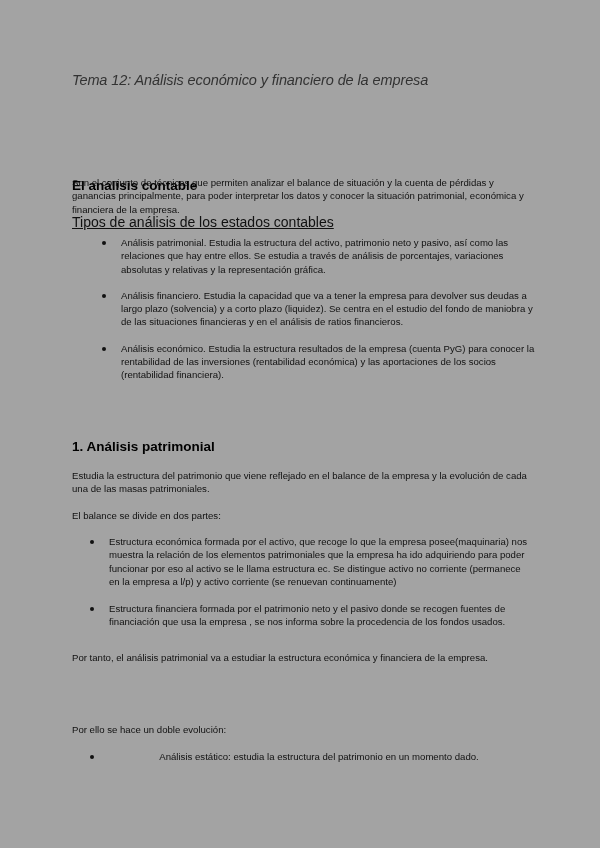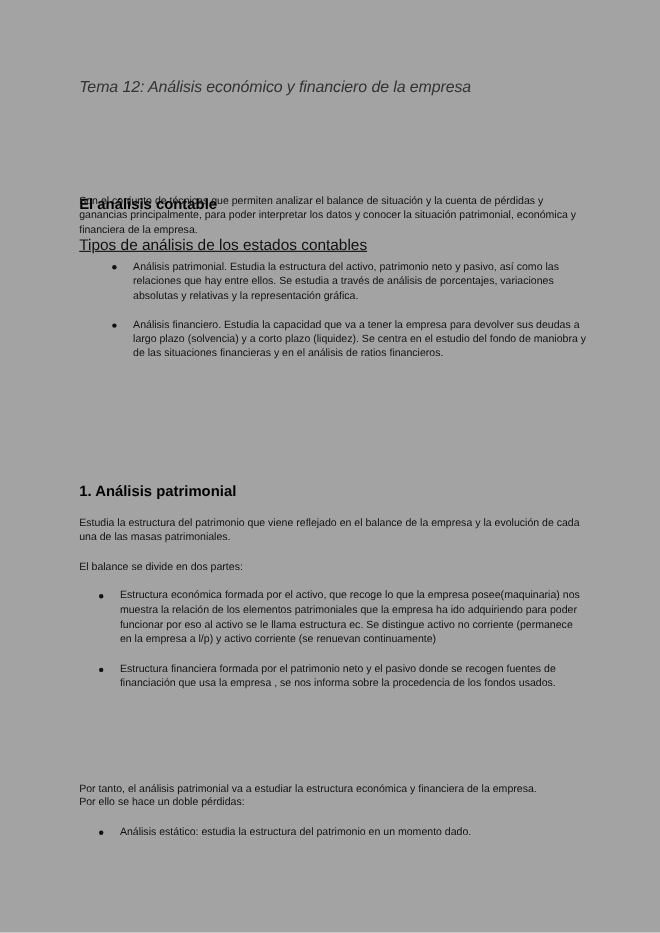--- a/index.html
+++ b/index.html
@@ -23,34 +23,35 @@
 
   <div class="h1" style="top:142px;margin-top:36px;">El análisis contable</div>
 
   <div class="para" style="top:176px;">Son el conjunto de técnicas que permiten analizar el balance de situación y la cuenta de pérdidas y ganancias principalmente, para poder interpretar los datos y conocer la situación patrimonial, económica y financiera de la empresa.</div>
 
   <div class="sub" style="top:214px;">Tipos de análisis de los estados contables</div>
 
   <ul class="bl" style="top:236px;margin-left:12px;">
     <li style="margin-bottom:13px;"><span class="dot"></span><span>Análisis patrimonial. Estudia la estructura del activo, patrimonio neto y pasivo, así como las relaciones que hay entre ellos. Se estudia a través de análisis de porcentajes, variaciones absolutas y relativas y la representación gráfica.</span></li>
     <li style="margin-bottom:13px;"><span class="dot"></span><span>Análisis financiero. Estudia la capacidad que va a tener la empresa para devolver sus deudas a largo plazo (solvencia) y a corto plazo (liquidez). Se centra en el estudio del fondo de maniobra y de las situaciones financieras y en el análisis de ratios financieros.</span></li>
+    <li><span class="dot"></span><span>Análisis económico. Estudia la estructura resultados de la empresa (cuenta PyG) para conocer la rentabilidad de las inversiones (rentabilidad económica) y las aportaciones de los socios (rentabilidad financiera).</span></li>
   </ul>
 
   <div class="h1" style="top:439px;">1. Análisis patrimonial</div>
 
   <div class="para" style="top:469px;">Estudia la estructura del patrimonio que viene reflejado en el balance de la empresa y la evolución de cada una de las masas patrimoniales.</div>
 
   <div class="para" style="top:509px;">El balance se divide en dos partes:</div>
 
   <ul class="bl" style="top:535px;">
     <li style="margin-bottom:14px;"><span class="dot"></span><span>Estructura económica formada por el activo, que recoge lo que la empresa posee(maquinaria) nos muestra la relación de los elementos patrimoniales que la empresa ha ido adquiriendo para poder funcionar por eso al activo se le llama estructura ec. Se distingue activo no corriente (permanece en la empresa a l/p) y activo corriente (se renuevan continuamente)</span></li>
     <li><span class="dot"></span><span> Estructura financiera formada por el patrimonio neto y el pasivo donde se recogen fuentes de financiación que usa la empresa , se nos informa sobre la procedencia de los fondos usados.</span></li>
   </ul>
 
-  <div class="para" style="top:711px;"> Por tanto, el análisis patrimonial va a estudiar la estructura económica y financiera de la empresa.</div>
+  <div class="para" style="top:651px;"> Por tanto, el análisis patrimonial va a estudiar la estructura económica y financiera de la empresa.</div>
 
-  <div class="para" style="top:723px;">Por ello se hace un doble pérdidas:</div>
+  <div class="para" style="top:723px;">Por ello se hace un doble evolución:</div>
 
-  <ul class="bl" style="top:750px;">
+  <ul class="bl" style="top:750px;text-align:center;">
     <li><span class="dot"></span><span>Análisis estático: estudia la estructura del patrimonio en un momento dado.</span></li>
   </ul>
 
 </div>
 
 </body></html>

